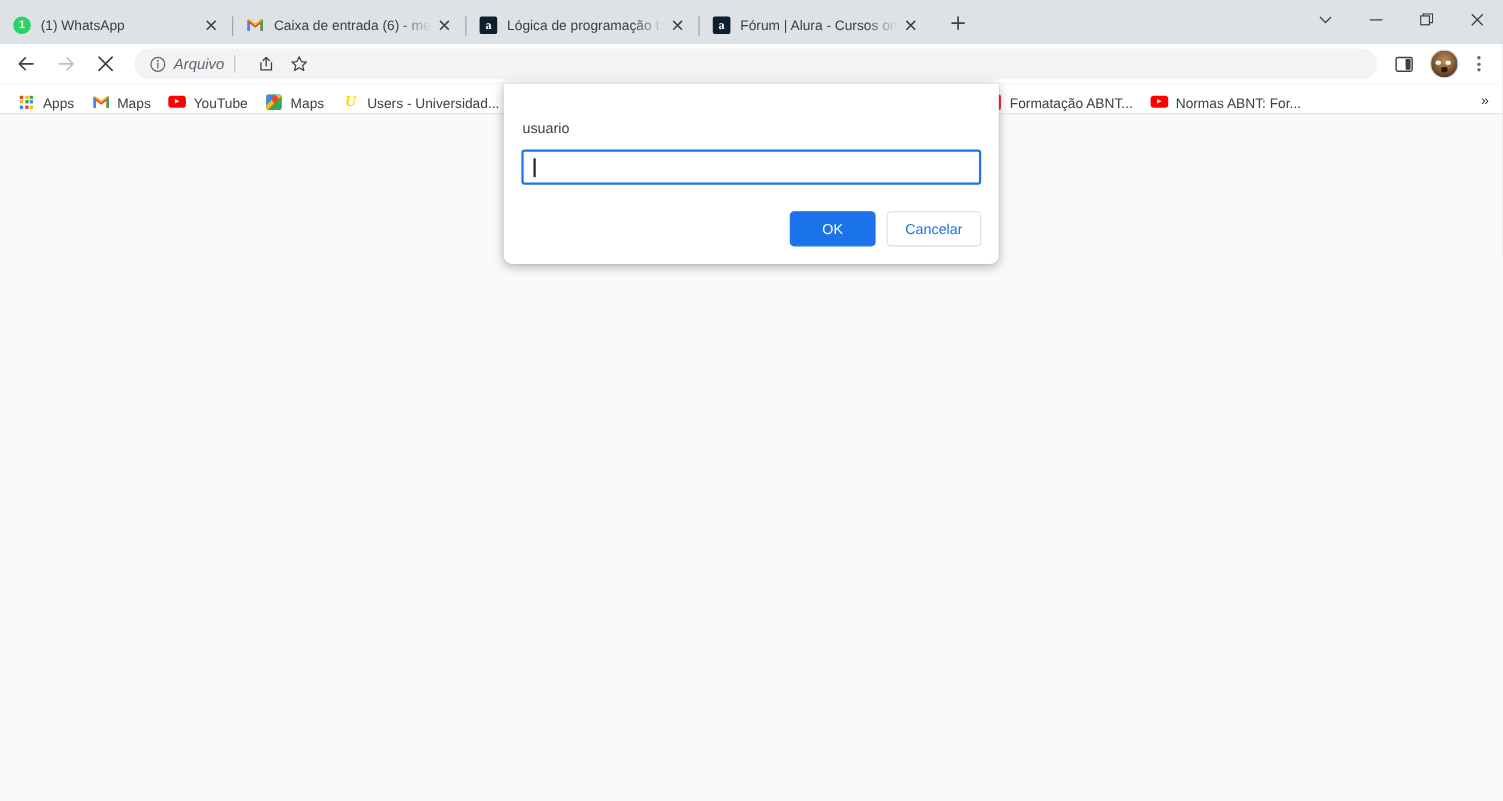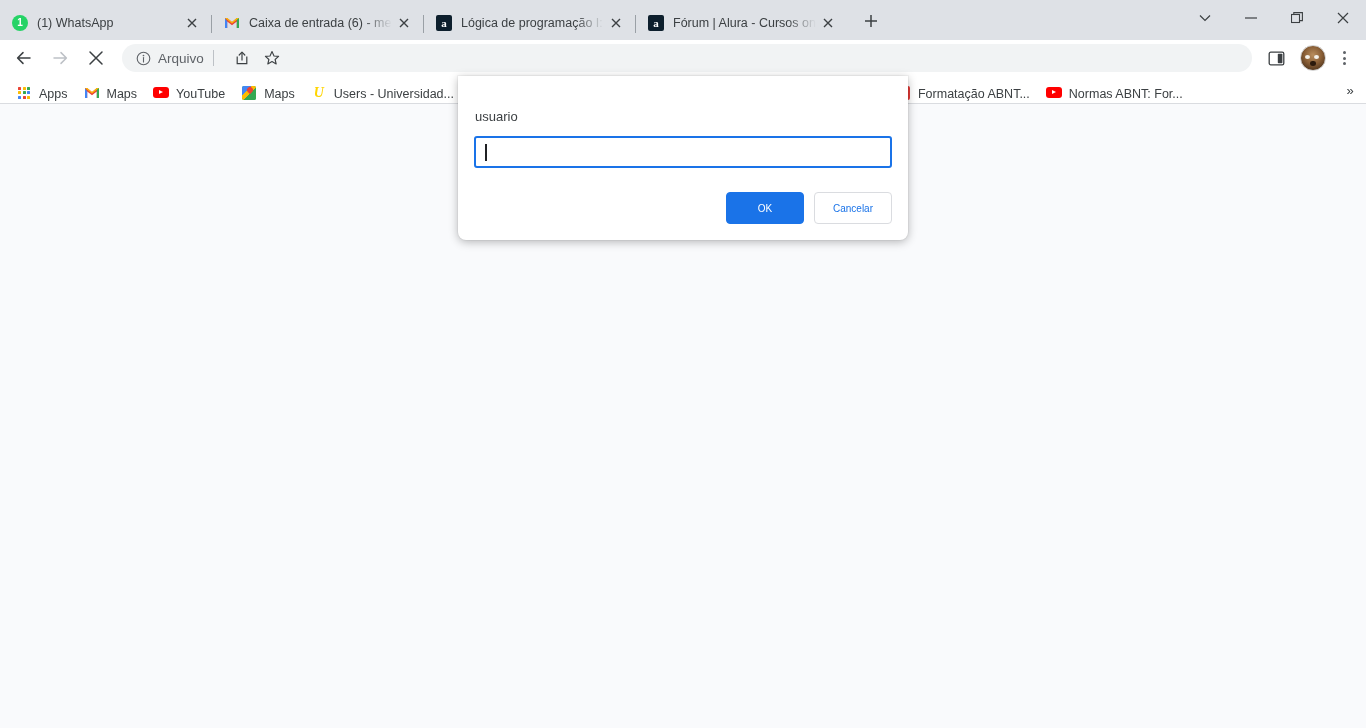--- a/index.html
+++ b/index.html
@@ -158,20 +158,21 @@
   .omnibox {
     flex: 1 1 auto;
     height: 28px;
     background: #f1f3f4;
     border-radius: 14px;
     display: flex;
     align-items: center;
     padding: 0 12px;
     margin: 0 6px 0 8px;
     min-width: 0;
+    font-style: italic;
   }
   .omni-info {
     flex: 0 0 18px;
     display: flex; align-items: center; justify-content: center;
     margin-right: 6px;
   }
   .omni-scheme {
     font-size: 13.5px;
     color: #5f6368;
     flex: 0 0 auto;
@@ -387,21 +388,21 @@
     margin-top: 24px;
     display: flex;
     justify-content: flex-end;
     gap: 10px;
     padding-bottom: 2px;
   }
   .btn {
     height: 32px;
     min-width: 78px;
     border-radius: 4px;
-    font-size: 10px;
+    font-size: 13px;
     display: flex; align-items: center; justify-content: center;
     padding: 0 16px;
     font-weight: 500;
   }
   .btn-primary {
     background: #1a73e8;
     color: #ffffff;
     border: 1px solid #1a73e8;
   }
   .btn-secondary {

